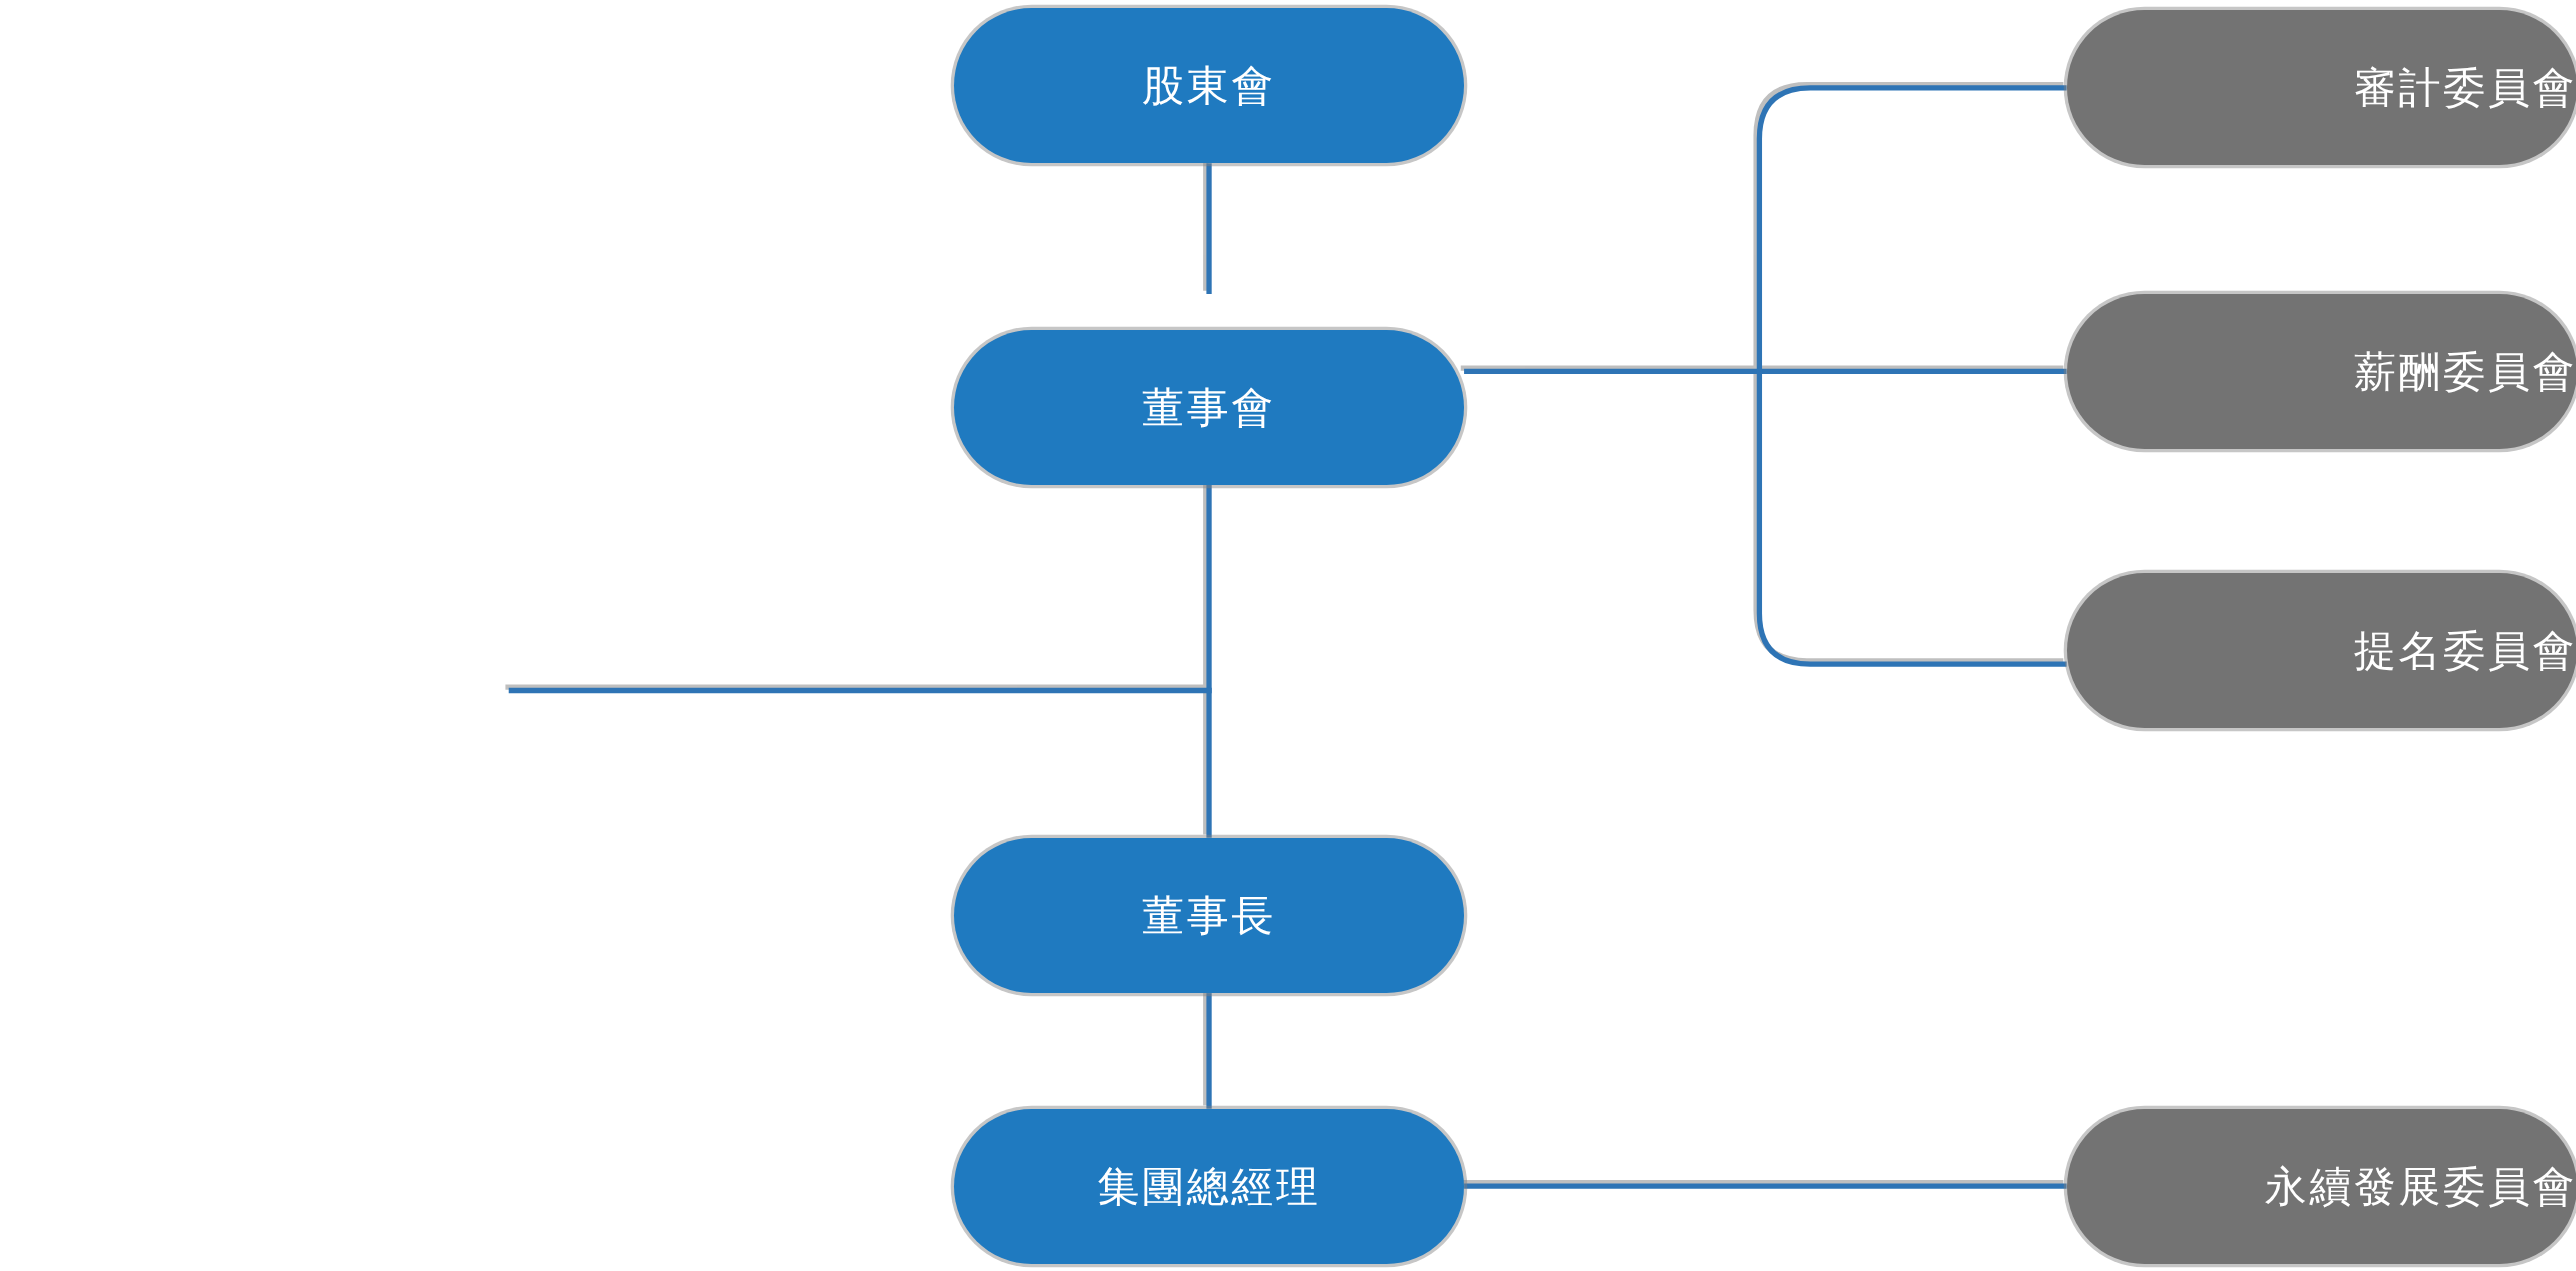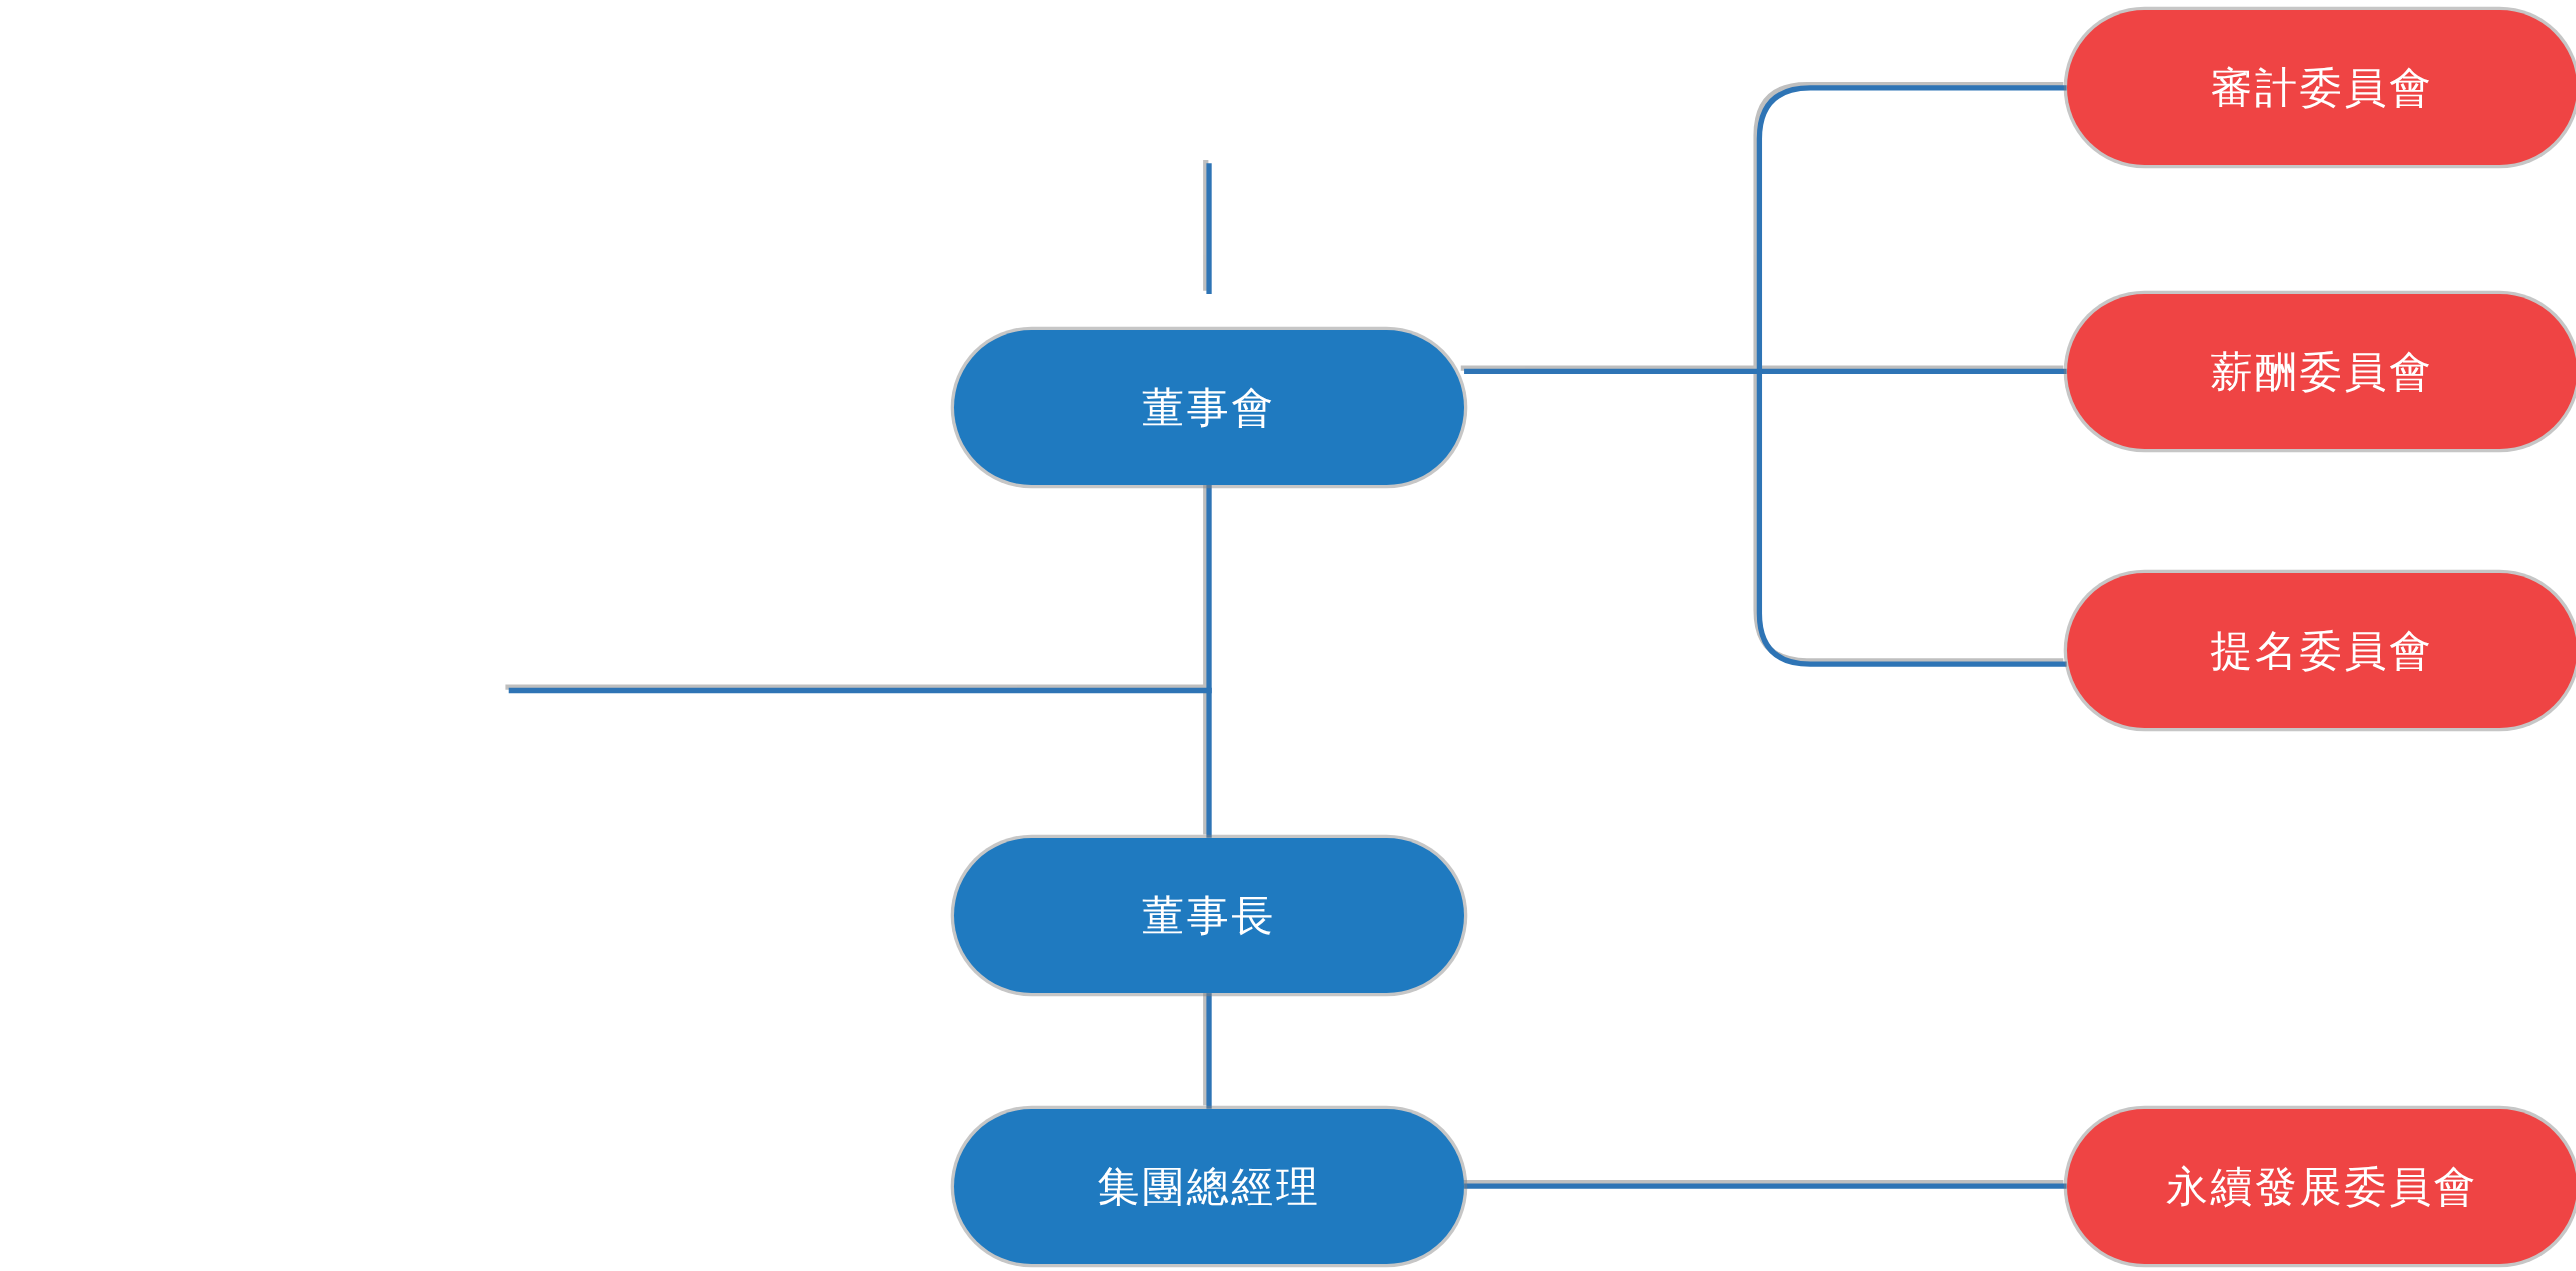--- a/index.html
+++ b/index.html
@@ -35,21 +35,21 @@
     color: #ffffff;
     font-size: 42px;
     font-weight: 500;
     letter-spacing: 2.6px;
     box-shadow: 0 0 0 3.3px rgba(128,128,128,0.45);
     white-space: nowrap;
     box-sizing: border-box;
   }
   .blue  { background: #1F7AC0; }
   .cyan  { background: #1FA0D2; }
-  .green { background: #ef4444; }
+  .green { background: #737373; justify-content: flex-end; }
 
   .n-shareholders { left: 954px; top: 8px;   }
   .n-board        { left: 954px; top: 294px; margin-top: 36px;  }
   .n-audit-office { left: 4px;    top: 613px;  }
   .n-chairman     { left: 954px; top: 838px; }
   .n-president    { left: 954px; top: 1109px; }
   .n-audit-com    { left: 2067px; top: 10px;   }
   .n-comp-com     { left: 2067px; top: 294px;  }
   .n-nom-com      { left: 2067px; top: 573px;  }
   .n-sus-com      { left: 2067px; top: 1109px; }
@@ -75,20 +75,23 @@
       <path d="M1830,247 V445"></path>
       <path d="M1830,680 V1268"></path>
       <path d="M1830,1503 V1678"></path>
       <path d="M770,1045 H1834"></path>
       <path d="M2216,562 H3128"></path>
       <path d="M2216,1795 H3128"></path>
       <path d="M3128,133 H2740 Q2663,133 2663,210 V928 Q2663,1005 2740,1005 H3128"></path>
     </g>
   </svg>
 
+  <div class="node blue n-shareholders">
+    <span>股東會</span>
+  </div>
 
   <div class="node blue n-board">
     <span>董事會</span>
   </div>
 
 
   <div class="node blue n-president">
     <span>集團總經理</span>
   </div>
 

